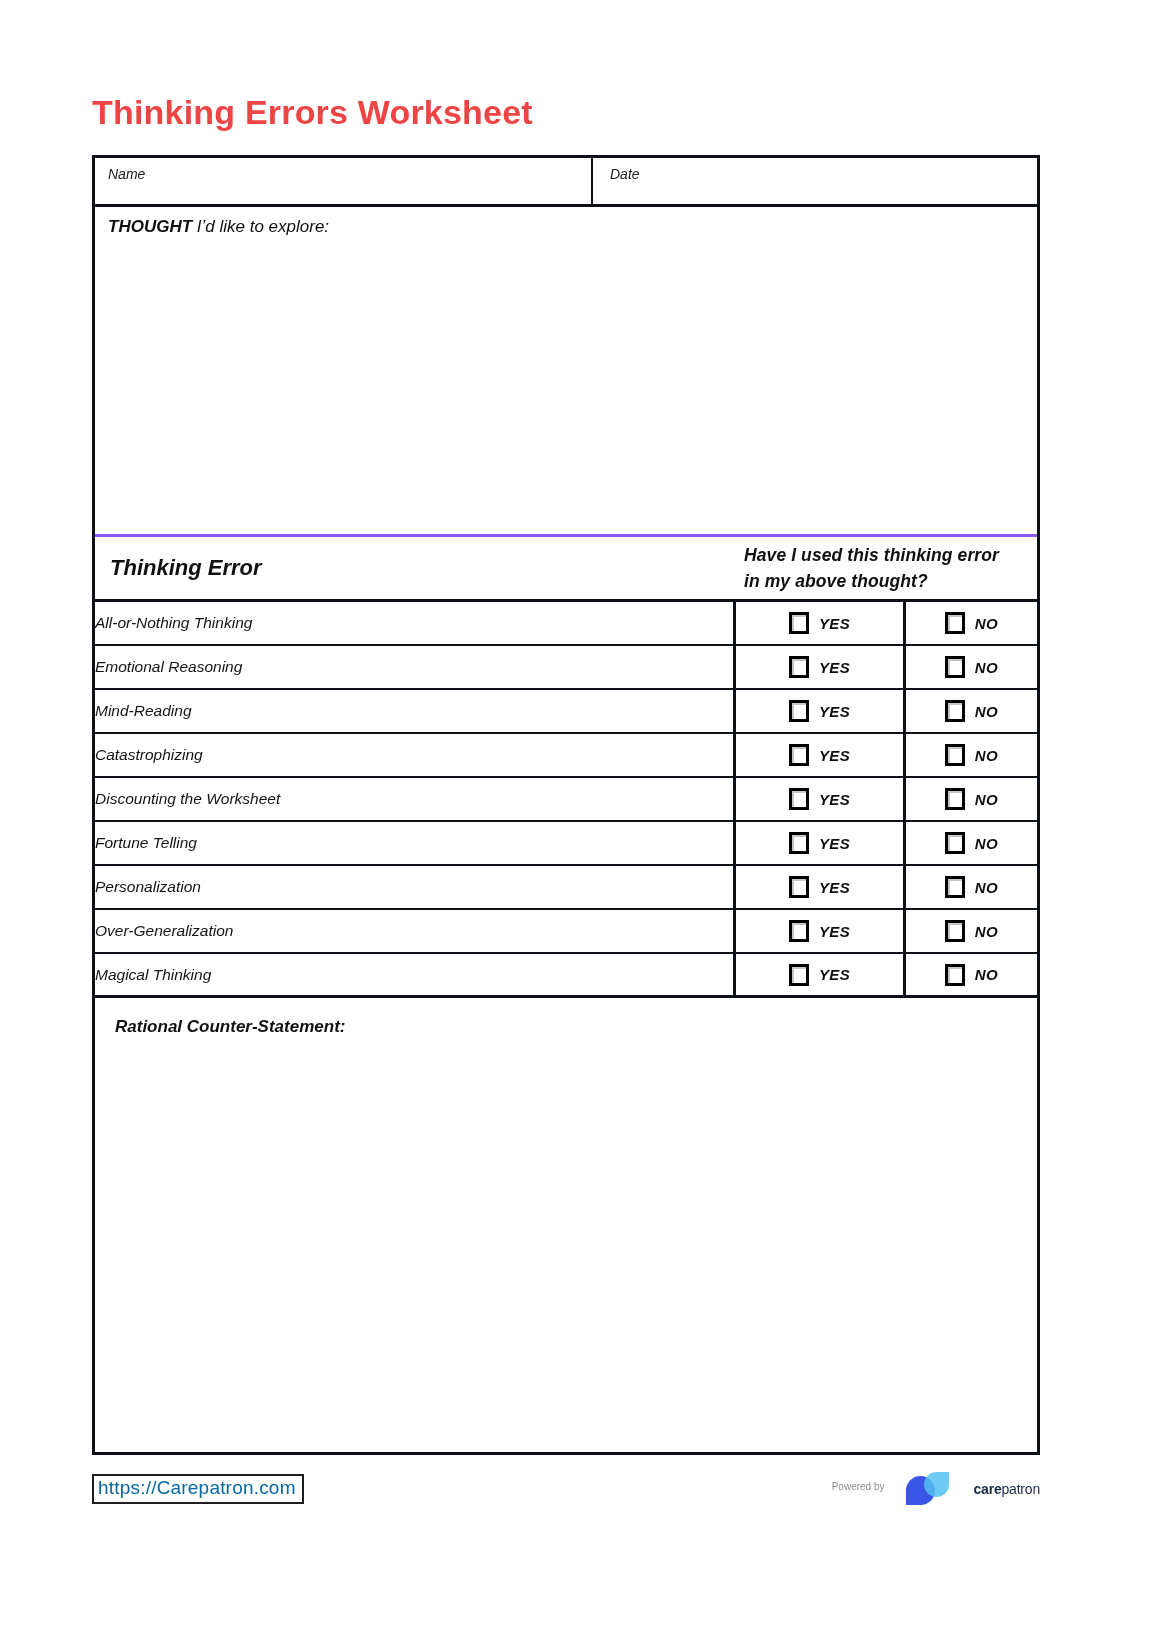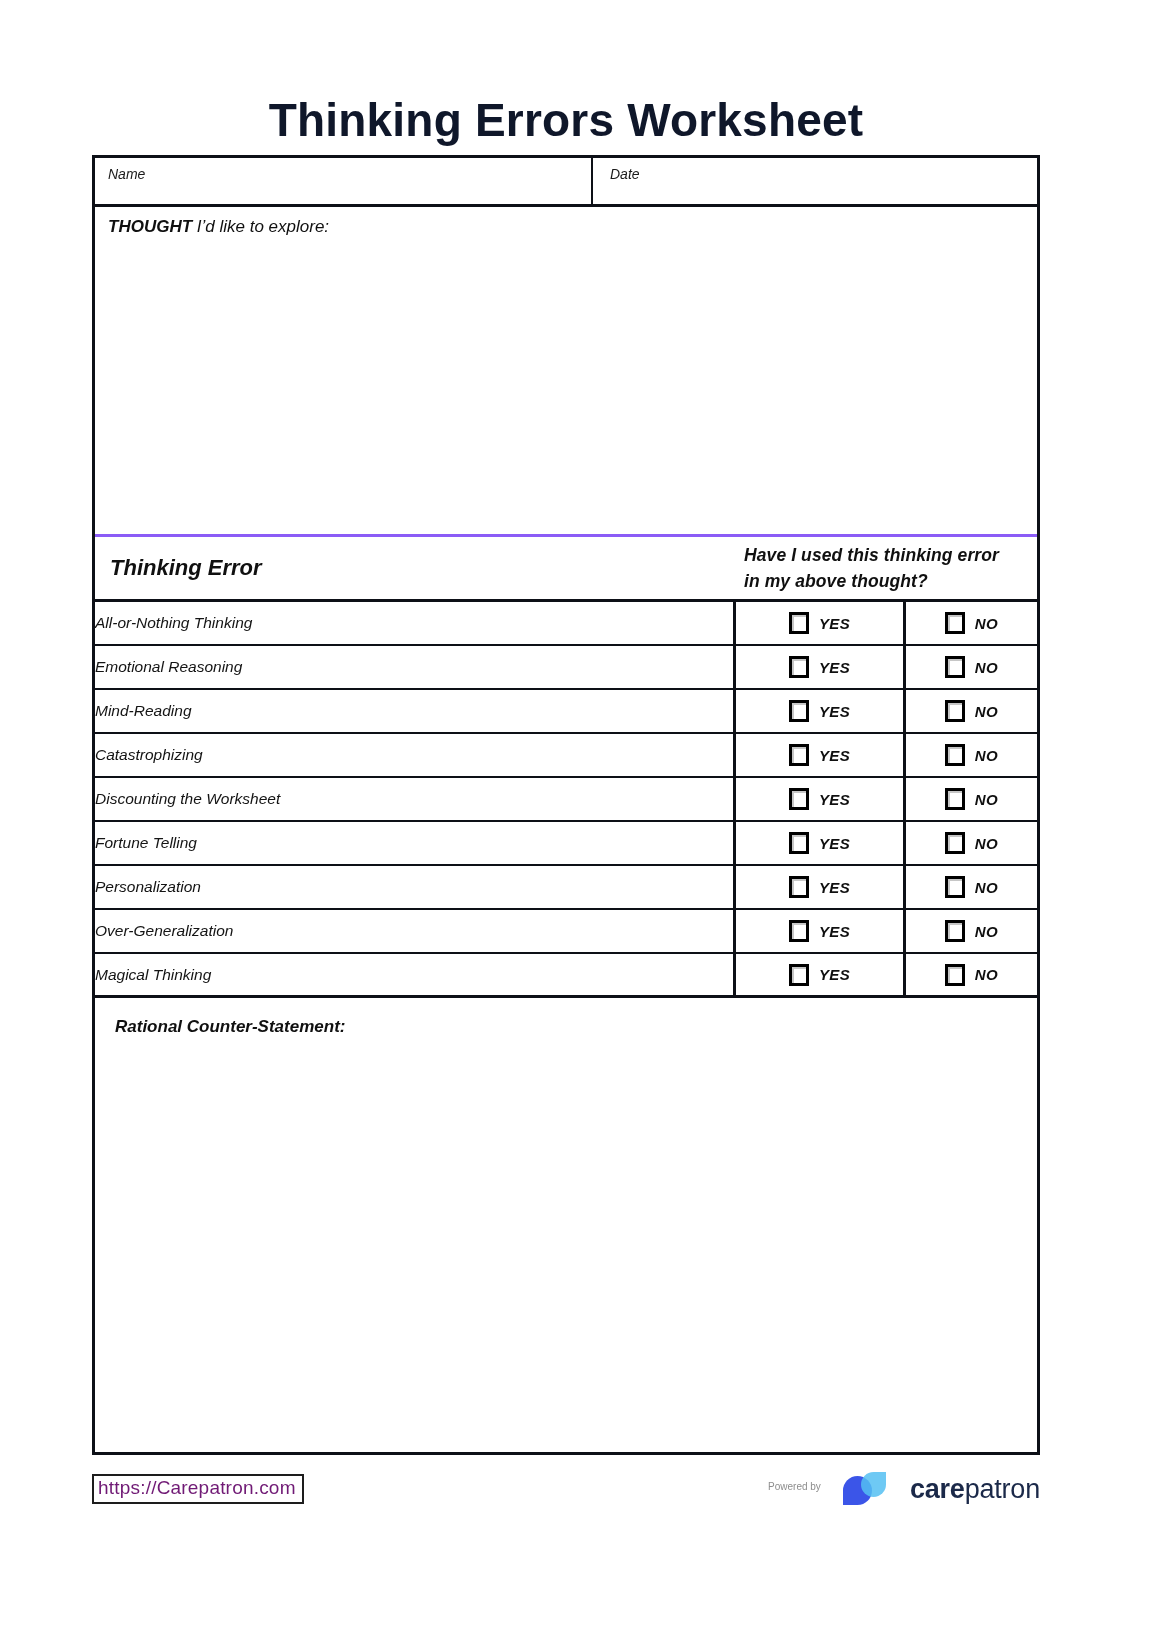--- a/index.html
+++ b/index.html
@@ -13,24 +13,23 @@
     width: 1176px;
     height: 1630px;
     background: #ffffff;
     overflow: hidden;
   }
   .doc-title {
     position: absolute;
     top: 93px;
     left: 92px;
     width: 948px;
-    text-align: center;
-    font-size: 46px;
-    font-weight: 700;
-    color: #0f172a;
+    font-size: 34px;
+    font-weight: 700;
+    color: #ef4444;
     letter-spacing: 0.2px;
   }
   .main-box {
     position: absolute;
     left: 92px;
     top: 155px;
     width: 948px;
     height: 1300px;
     border: 3px solid #0d1017;
     background: #ffffff;
@@ -144,21 +143,21 @@
     left: 92px;
     top: 1472px;
     width: 948px;
     display: flex;
     justify-content: space-between;
     align-items: center;
   }
   .site-link {
     display: inline-block;
     border: 2px solid #1d1d1d;
-    color: #701a75;
+    color: #0369a1;
     font-size: 19px;
     padding: 1px 6px 3px 4px;
     text-decoration: none;
     letter-spacing: 0.2px;
     background: #ffffff;
   }
   .powered {
     display: flex;
     align-items: center;
     gap: 22px;
@@ -180,21 +179,21 @@
     width: 29px; height: 29px;
     border-radius: 50% 50% 50% 0;
   }
   .blob-right {
     left: 18px; top: 0;
     width: 25px; height: 25px;
     border-radius: 50% 0 50% 50%;
     opacity: 0.85;
   }
   .brand {
-    font-size: 27px;
+    font-size: 14px;
     letter-spacing: -0.2px;
     white-space: nowrap;
   }
   .brand .bold { font-weight: 700; }
 </style>
 </head>
 <body>
 
 <div class="page">
 

